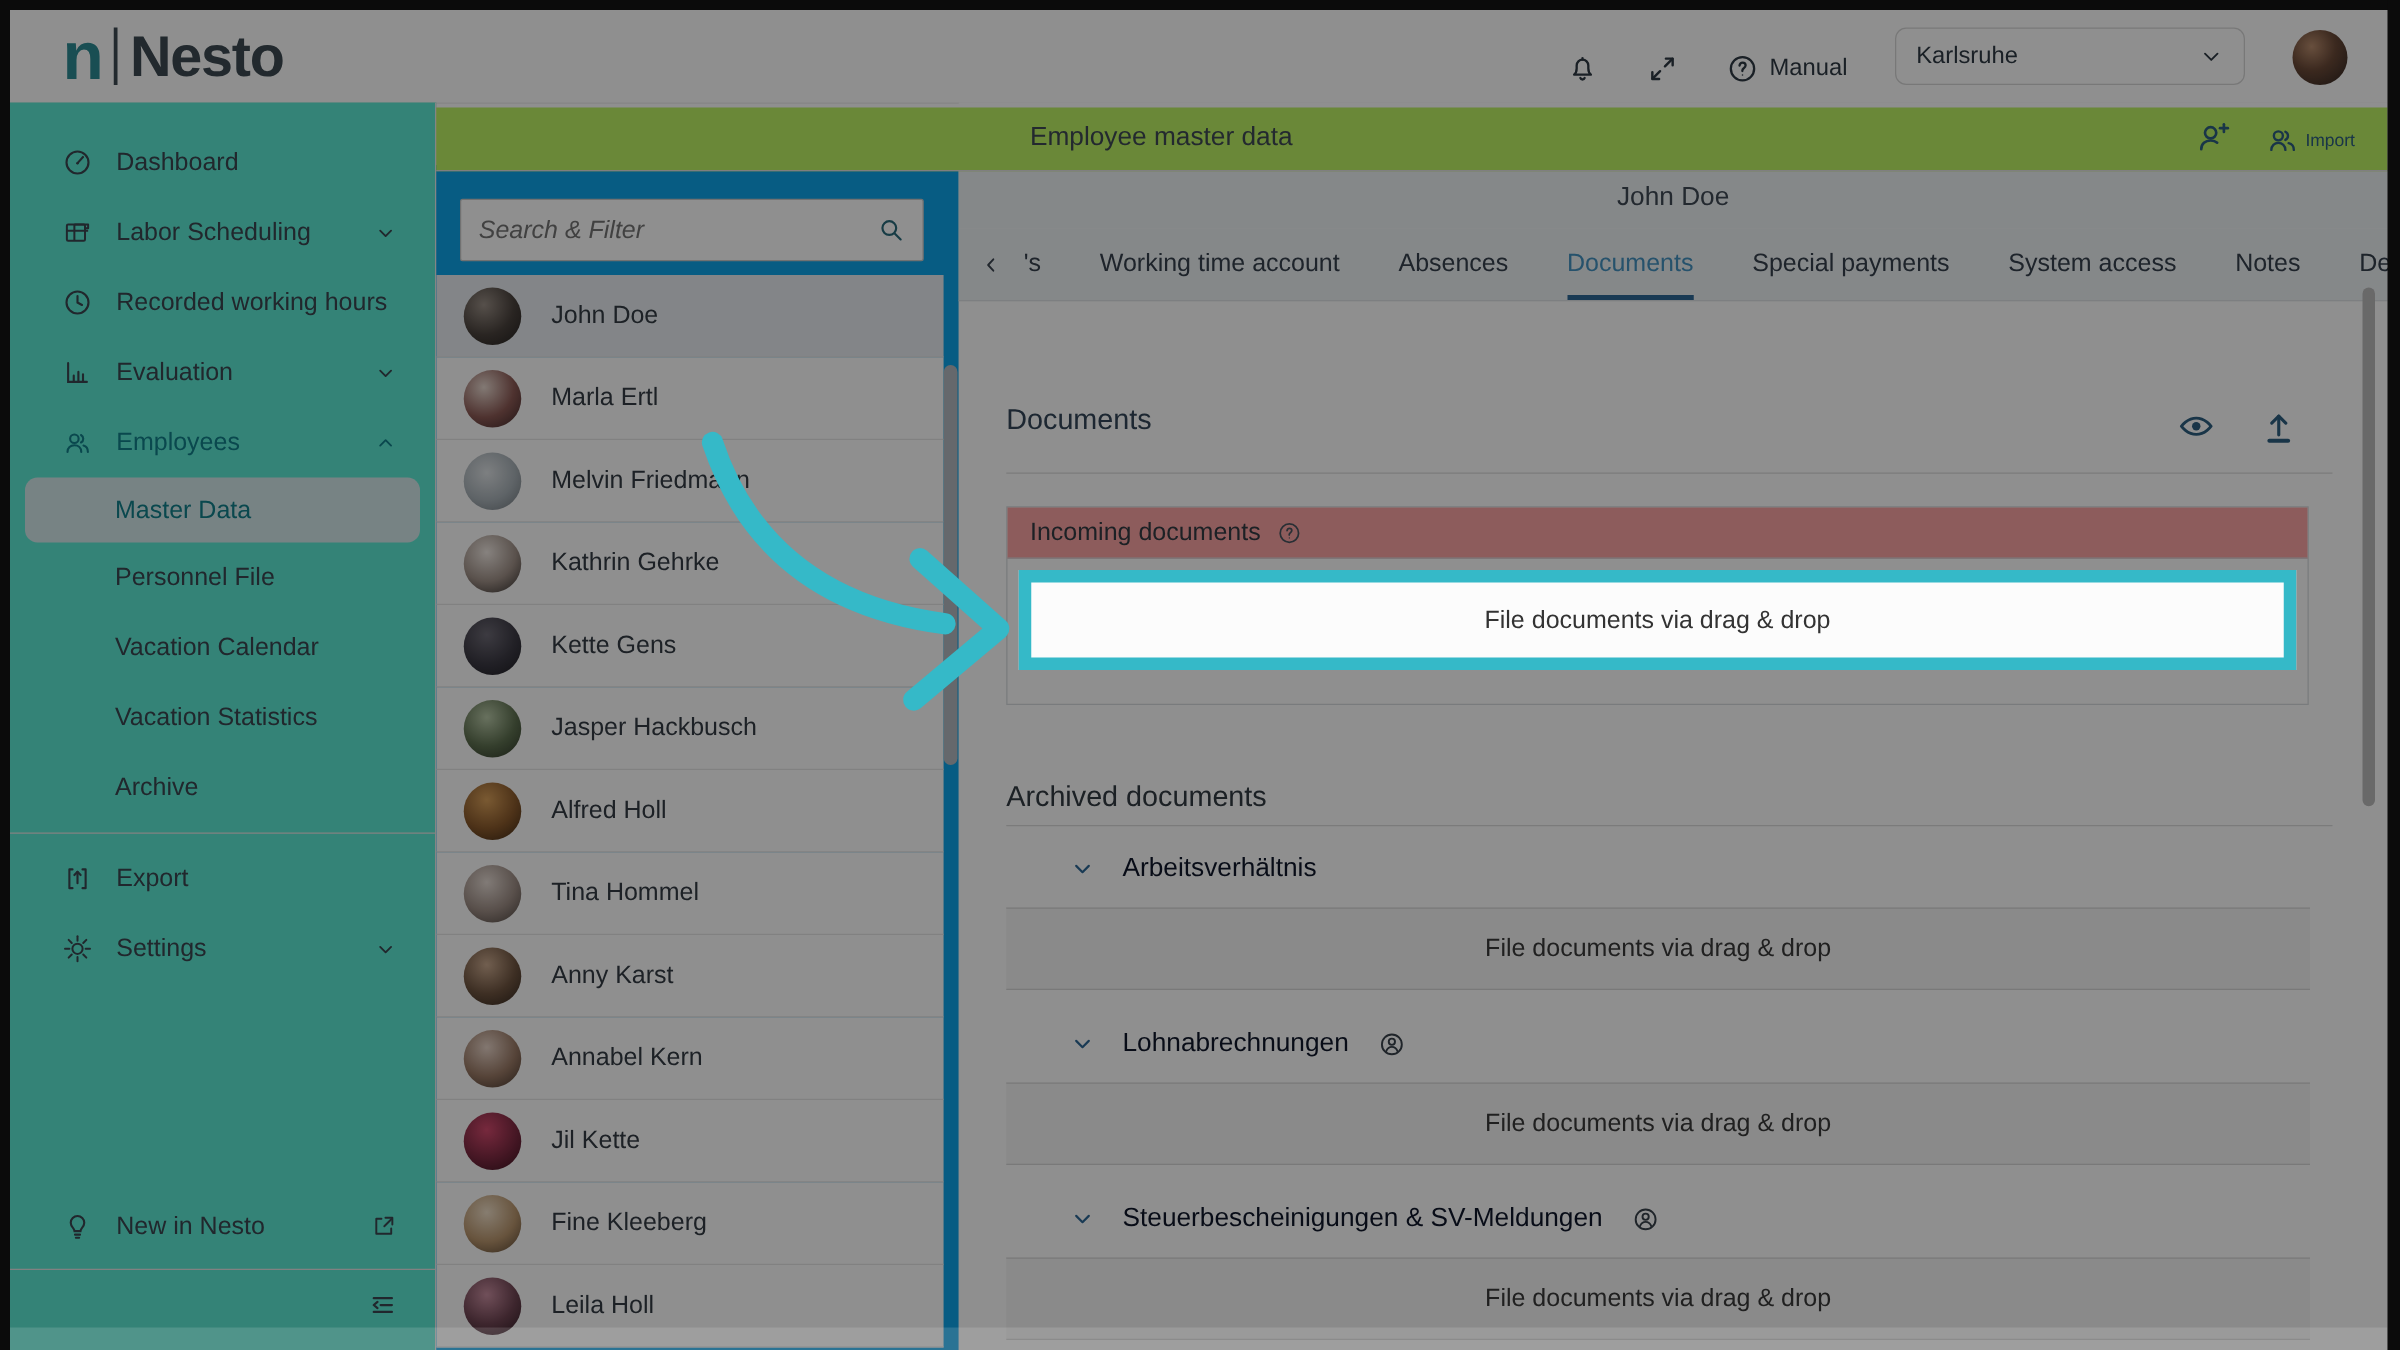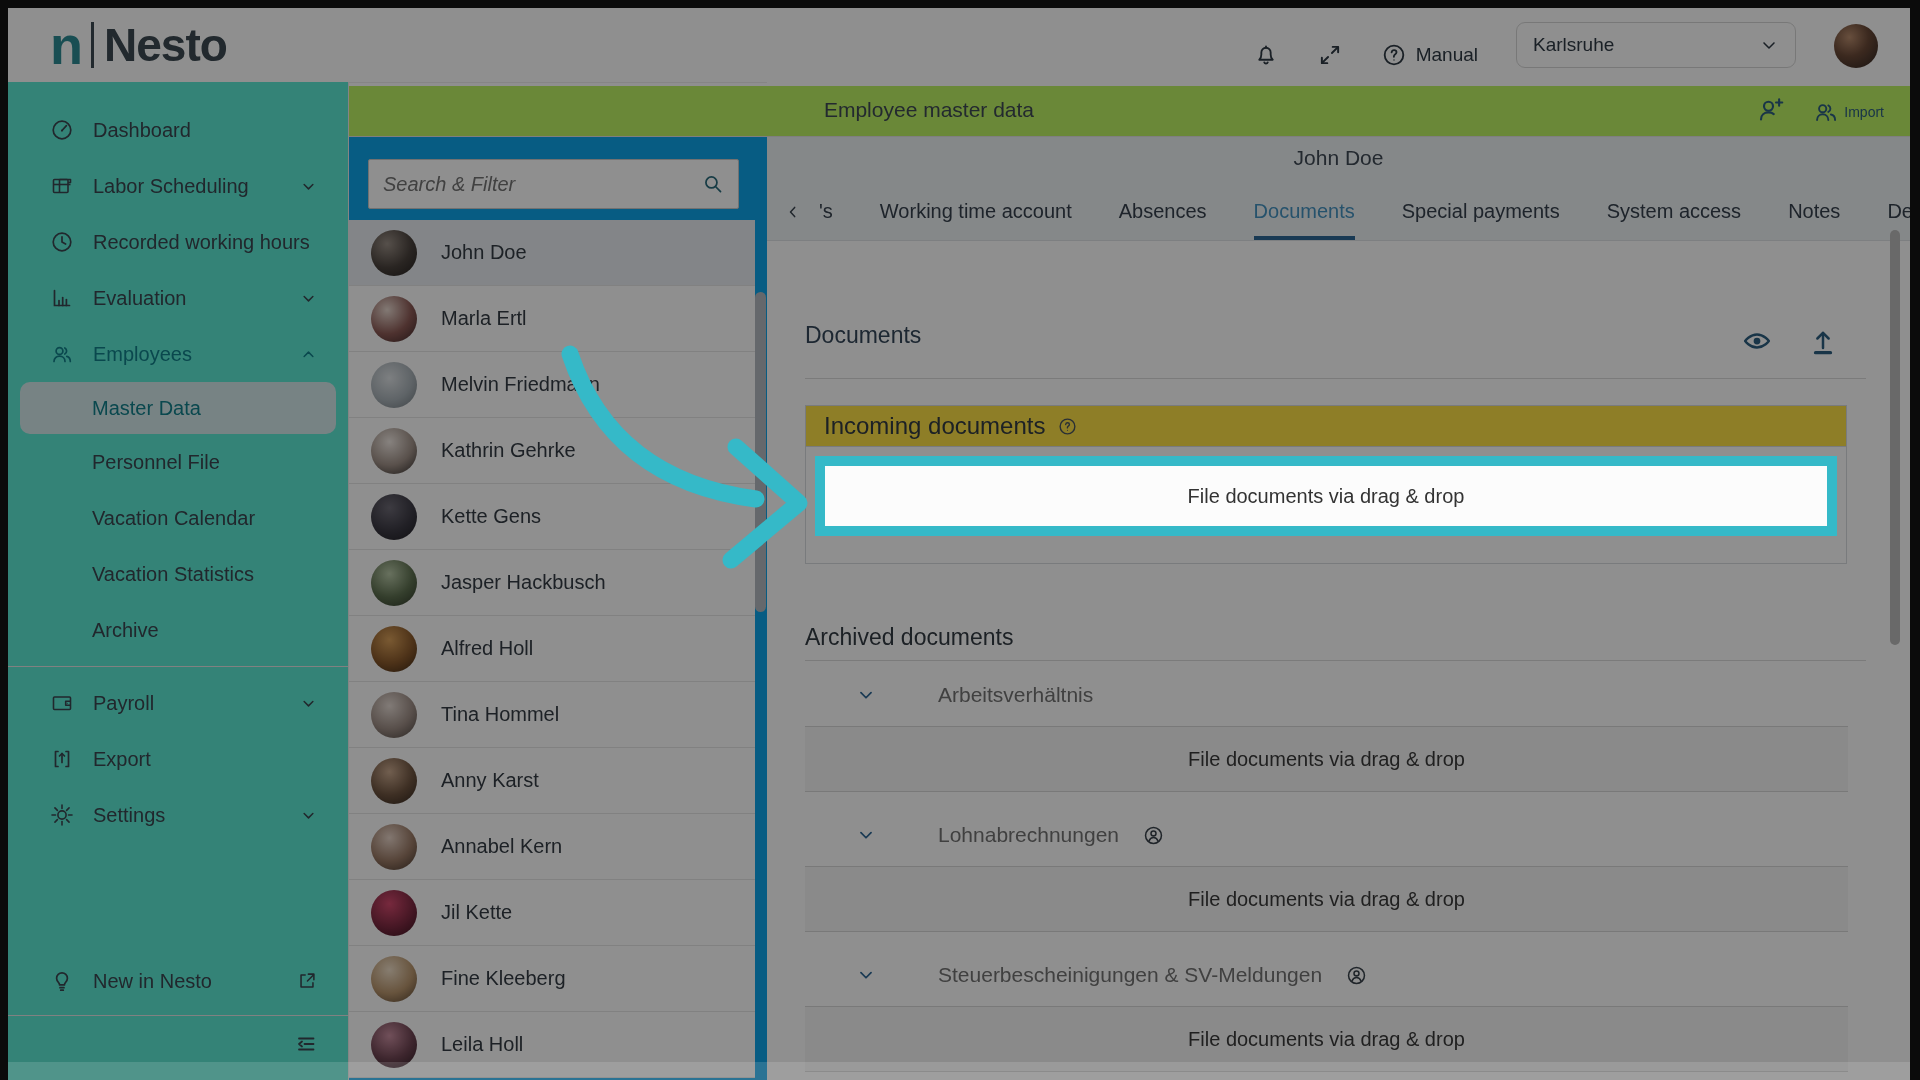--- a/index.html
+++ b/index.html
@@ -99,32 +99,32 @@
   .tab{display:flex;align-items:center;font-size:20px;color:#36414d;cursor:pointer;
     border-bottom:4px solid transparent;padding-top:3px;box-sizing:border-box;white-space:nowrap;}
   .tab.active{color:#4593c0;border-bottom-color:#2e6896;}
 
   .docs-heading{position:absolute;top:240px;left:38px;font-size:23px;color:#344759;}
   .docs-actions{position:absolute;top:244px;right:72px;display:flex;gap:36px;color:#2d5f80;}
   .docs-actions .ha-icon{width:30px;height:30px;}
   .divider2{position:absolute;top:296px;left:38px;right:44px;height:1px;background:#dcdcdc;}
 
   .incoming-card{position:absolute;top:323px;left:38px;width:1042px;border:1px solid #d8dcdf;box-sizing:border-box;background:#fff;}
-  .incoming-head{height:40px;background:#fde047;border-bottom:1px solid #d8dcdf;display:flex;align-items:center;
-    padding-left:18px;gap:12px;font-size:24px;color:#333b43;}
+  .incoming-head{height:40px;background:#fca5a5;border-bottom:1px solid #d8dcdf;display:flex;align-items:center;
+    padding-left:18px;gap:12px;font-size:20px;color:#333b43;}
   .qicon{width:21px;height:21px;display:inline-flex;color:#4a555f;}
   .hl-zone{position:relative;z-index:20;margin:9px 9px 27px 9px;height:80px;box-sizing:border-box;
     border:10px solid #35b9c8;background:#fcfcfc;display:flex;align-items:center;justify-content:center;
     font-size:20px;color:#333;}
   .archived-heading{position:absolute;top:542px;left:38px;font-size:23px;color:#333b43;}
   .divider3{position:absolute;top:578px;left:38px;right:44px;height:1px;background:#dcdcdc;}
   .arch-list{position:absolute;top:592px;left:0;right:0;}
   .arch-head{display:flex;align-items:center;height:42px;padding-left:88px;gap:21px;}
   .arch-chev{width:22px;height:22px;display:inline-flex;color:#2e6896;cursor:pointer;}
-  .arch-label{font-size:21px;color:#737373;margin-left:40px;}
+  .arch-label{font-size:21px;color:#0f172a;}
   .arch-person{width:23px;height:23px;display:inline-flex;color:#3a434c;margin-left:2px;}
   .arch-zone{margin:10px 62px 22px 38px;height:64px;border-top:1px solid #d8d8d8;border-bottom:1px solid #d8d8d8;
     background:#f6f6f6;display:flex;align-items:center;justify-content:center;font-size:20px;color:#3a3a3a;cursor:pointer;}
   .main-scrollbar{position:absolute;top:148px;right:10px;width:10px;height:415px;border-radius:5px;background:#bbbbbb;}
 
   
   .dim-overlay{position:absolute;inset:0;background:rgba(0,0,0,0.44);z-index:10;}
   .arrow-svg{position:absolute;left:540px;top:330px;width:300px;height:260px;z-index:30;pointer-events:none;}
 </style>
 </head>
@@ -248,35 +248,20 @@
       </div>
     <div id="nav-sub">
         <div class="sub-item active">Master Data</div>
         <div class="sub-item">Personnel File</div>
         <div class="sub-item">Vacation Calendar</div>
         <div class="sub-item">Vacation Statistics</div>
         <div class="sub-item">Archive</div>
       </div>
     <div class="nav-divider"></div>
     <div id="nav-lower">
-        <div class="nav-item">
-          <span class="nicon">
-            <svg viewBox="0 0 24 24" fill="none" stroke="currentColor" stroke-width="1.6" stroke-linejoin="round">
-              <rect x="3.5" y="6" width="17" height="12.5" rx="1"></rect>
-              <path d="M20.5 10.2h-4.8v4h4.8"></path>
-              <circle cx="17.3" cy="12.2" r="0.5" fill="currentColor" stroke="none"></circle>
-            </svg>
-          </span>
-          <span class="nlabel">Payroll</span>
-          <span class="nchev">
-            <svg viewBox="0 0 24 24" fill="none" stroke="currentColor" stroke-width="1.9" stroke-linecap="round" stroke-linejoin="round">
-              <polyline points="6.5,9.5 12,15 17.5,9.5"></polyline>
-            </svg>
-          </span>
-        </div>
         <div class="nav-item">
           <span class="nicon">
             <svg viewBox="0 0 24 24" fill="none" stroke="currentColor" stroke-width="1.7" stroke-linecap="round" stroke-linejoin="round">
               <path d="M8 4.5H5.5v15H8"></path>
               <path d="M16 4.5h2.5v15H16"></path>
               <path d="M12 15.5v-9"></path>
               <polyline points="9.5,9 12,6.5 14.5,9"></polyline>
             </svg>
           </span>
           <span class="nlabel">Export</span>

